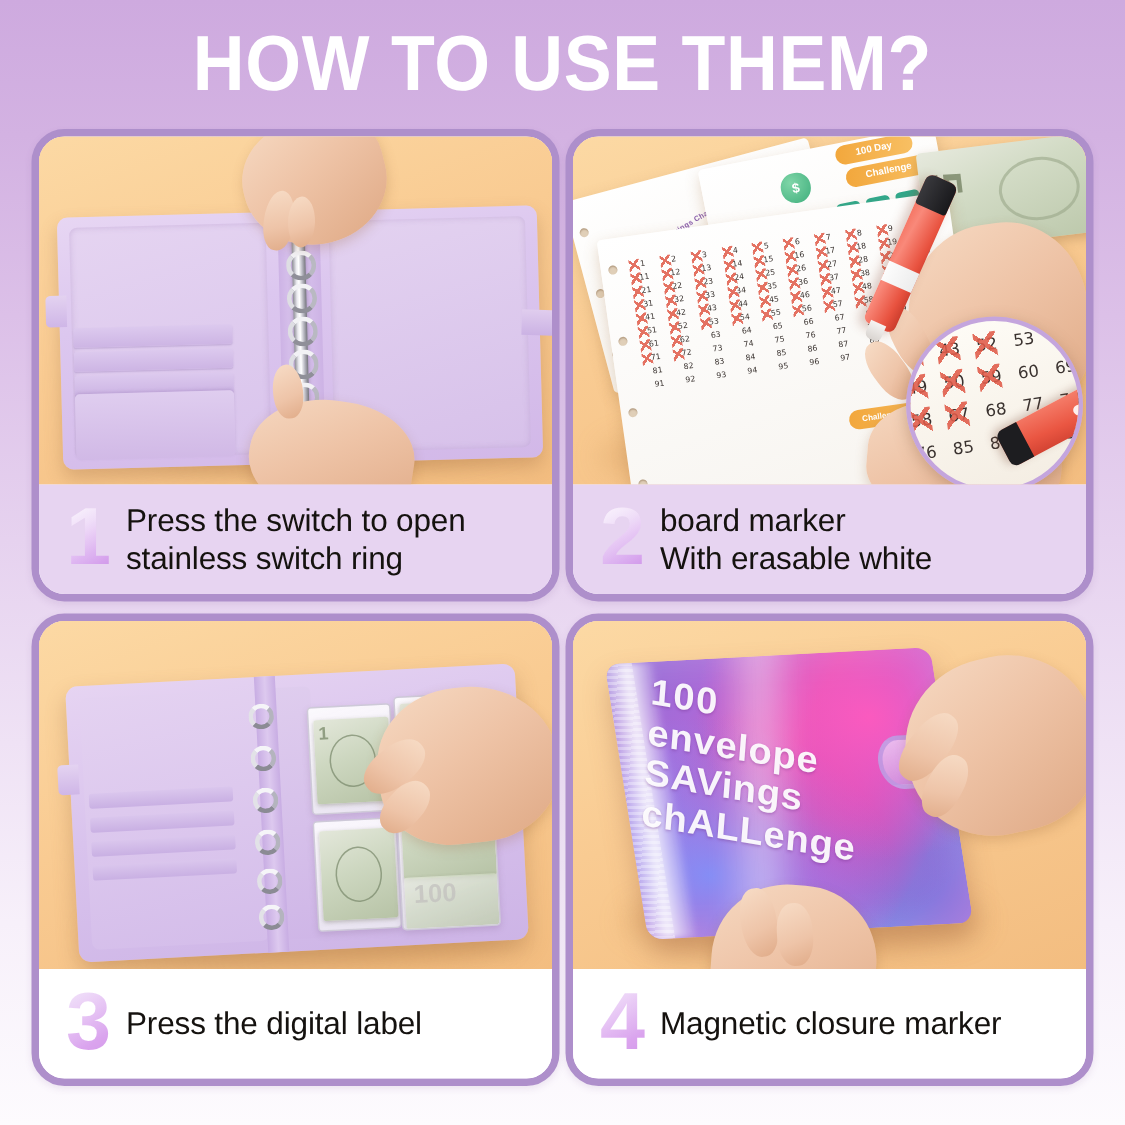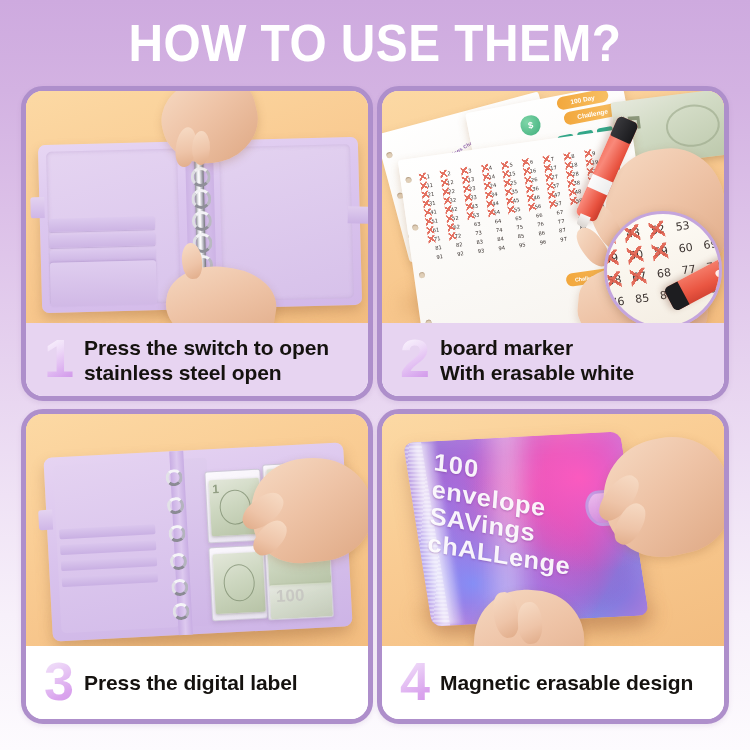--- a/index.html
+++ b/index.html
@@ -105,21 +105,21 @@
     background-clip: text;
   }
 
   .step-text {
     font-size: 21px;
     line-height: 25px;
     font-weight: 400;
     color: #15120f;
     letter-spacing: -0.1px;
   }
-  .step-text .line { display: block; white-space: nowrap; font-weight: bold; }
+  .step-text .line { display: block; white-space: nowrap; }
 
   
   .scene { position: absolute; inset: 0; }
 
   
   .desk-peach {
     position: absolute; inset: 0;
     background: linear-gradient(160deg, #fcd9a4 0%, #f9cb92 45%, #f3bd80 100%);
   }
   .desk-shadow {
@@ -573,21 +573,21 @@
         <div class="finger h1-top-f1"></div>
         <div class="finger h1-top-f2"></div>
         <div class="hand h1-bot"></div>
         <div class="finger h1-bot-f1"></div>
       </div>
     </div>
     <div class="card-caption caption-purple">
       <div class="step-number">1</div>
       <div class="step-text">
         <span class="line">Press the switch to open</span>
-        <span class="line">stainless steel open</span>
+        <span class="line">stainless switch ring</span>
       </div>
     </div>
   </div>
 
   <div class="card">
     <div class="card-photo">
       <div class="scene">
         <div class="desk-peach"></div>
         <div class="desk-shadow" style="left:18px;top:190px;width:250px;height:46px;"></div>
 
@@ -868,18 +868,18 @@
         <div class="finger h4-f1"></div>
         <div class="finger h4-f2"></div>
         <div class="hand hand4b"></div>
         <div class="finger h4-f3"></div>
         <div class="finger h4-f4"></div>
       </div>
     </div>
     <div class="card-caption caption-white">
       <div class="step-number">4</div>
       <div class="step-text">
-        <span class="line">Magnetic erasable design</span>
+        <span class="line">Magnetic closure marker</span>
       </div>
     </div>
   </div>
 
 </div>
 
 </body></html>

